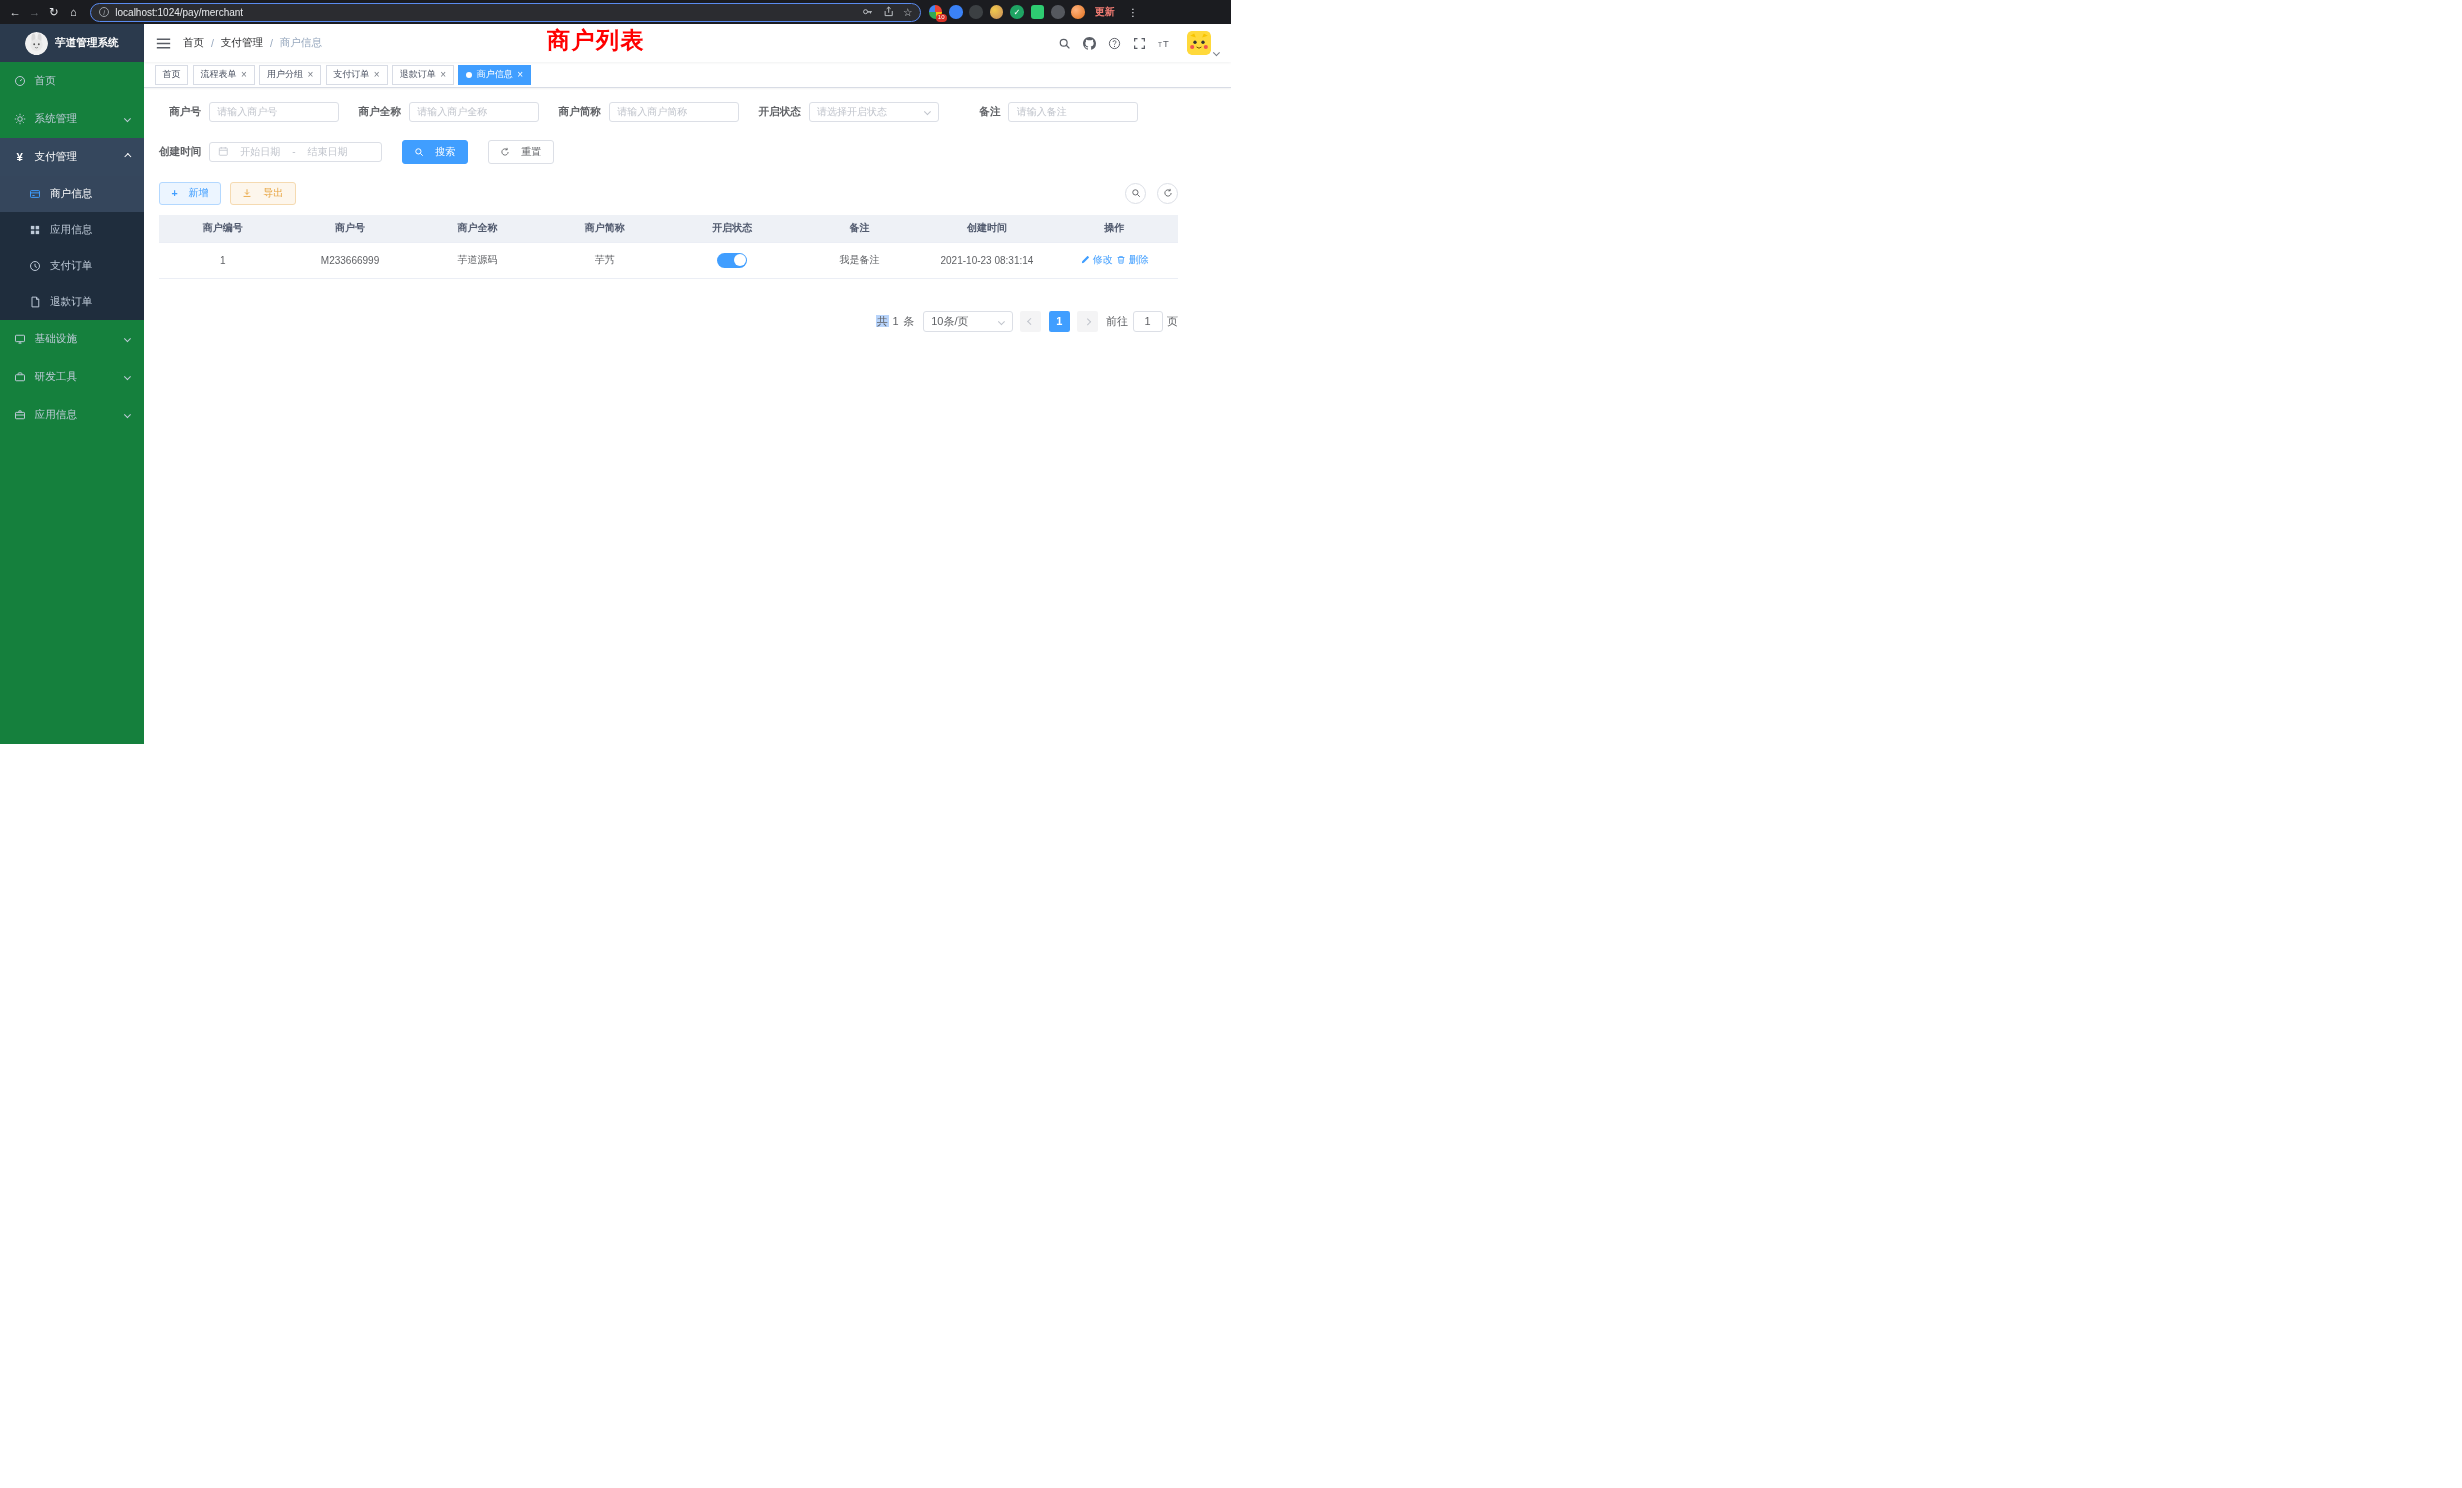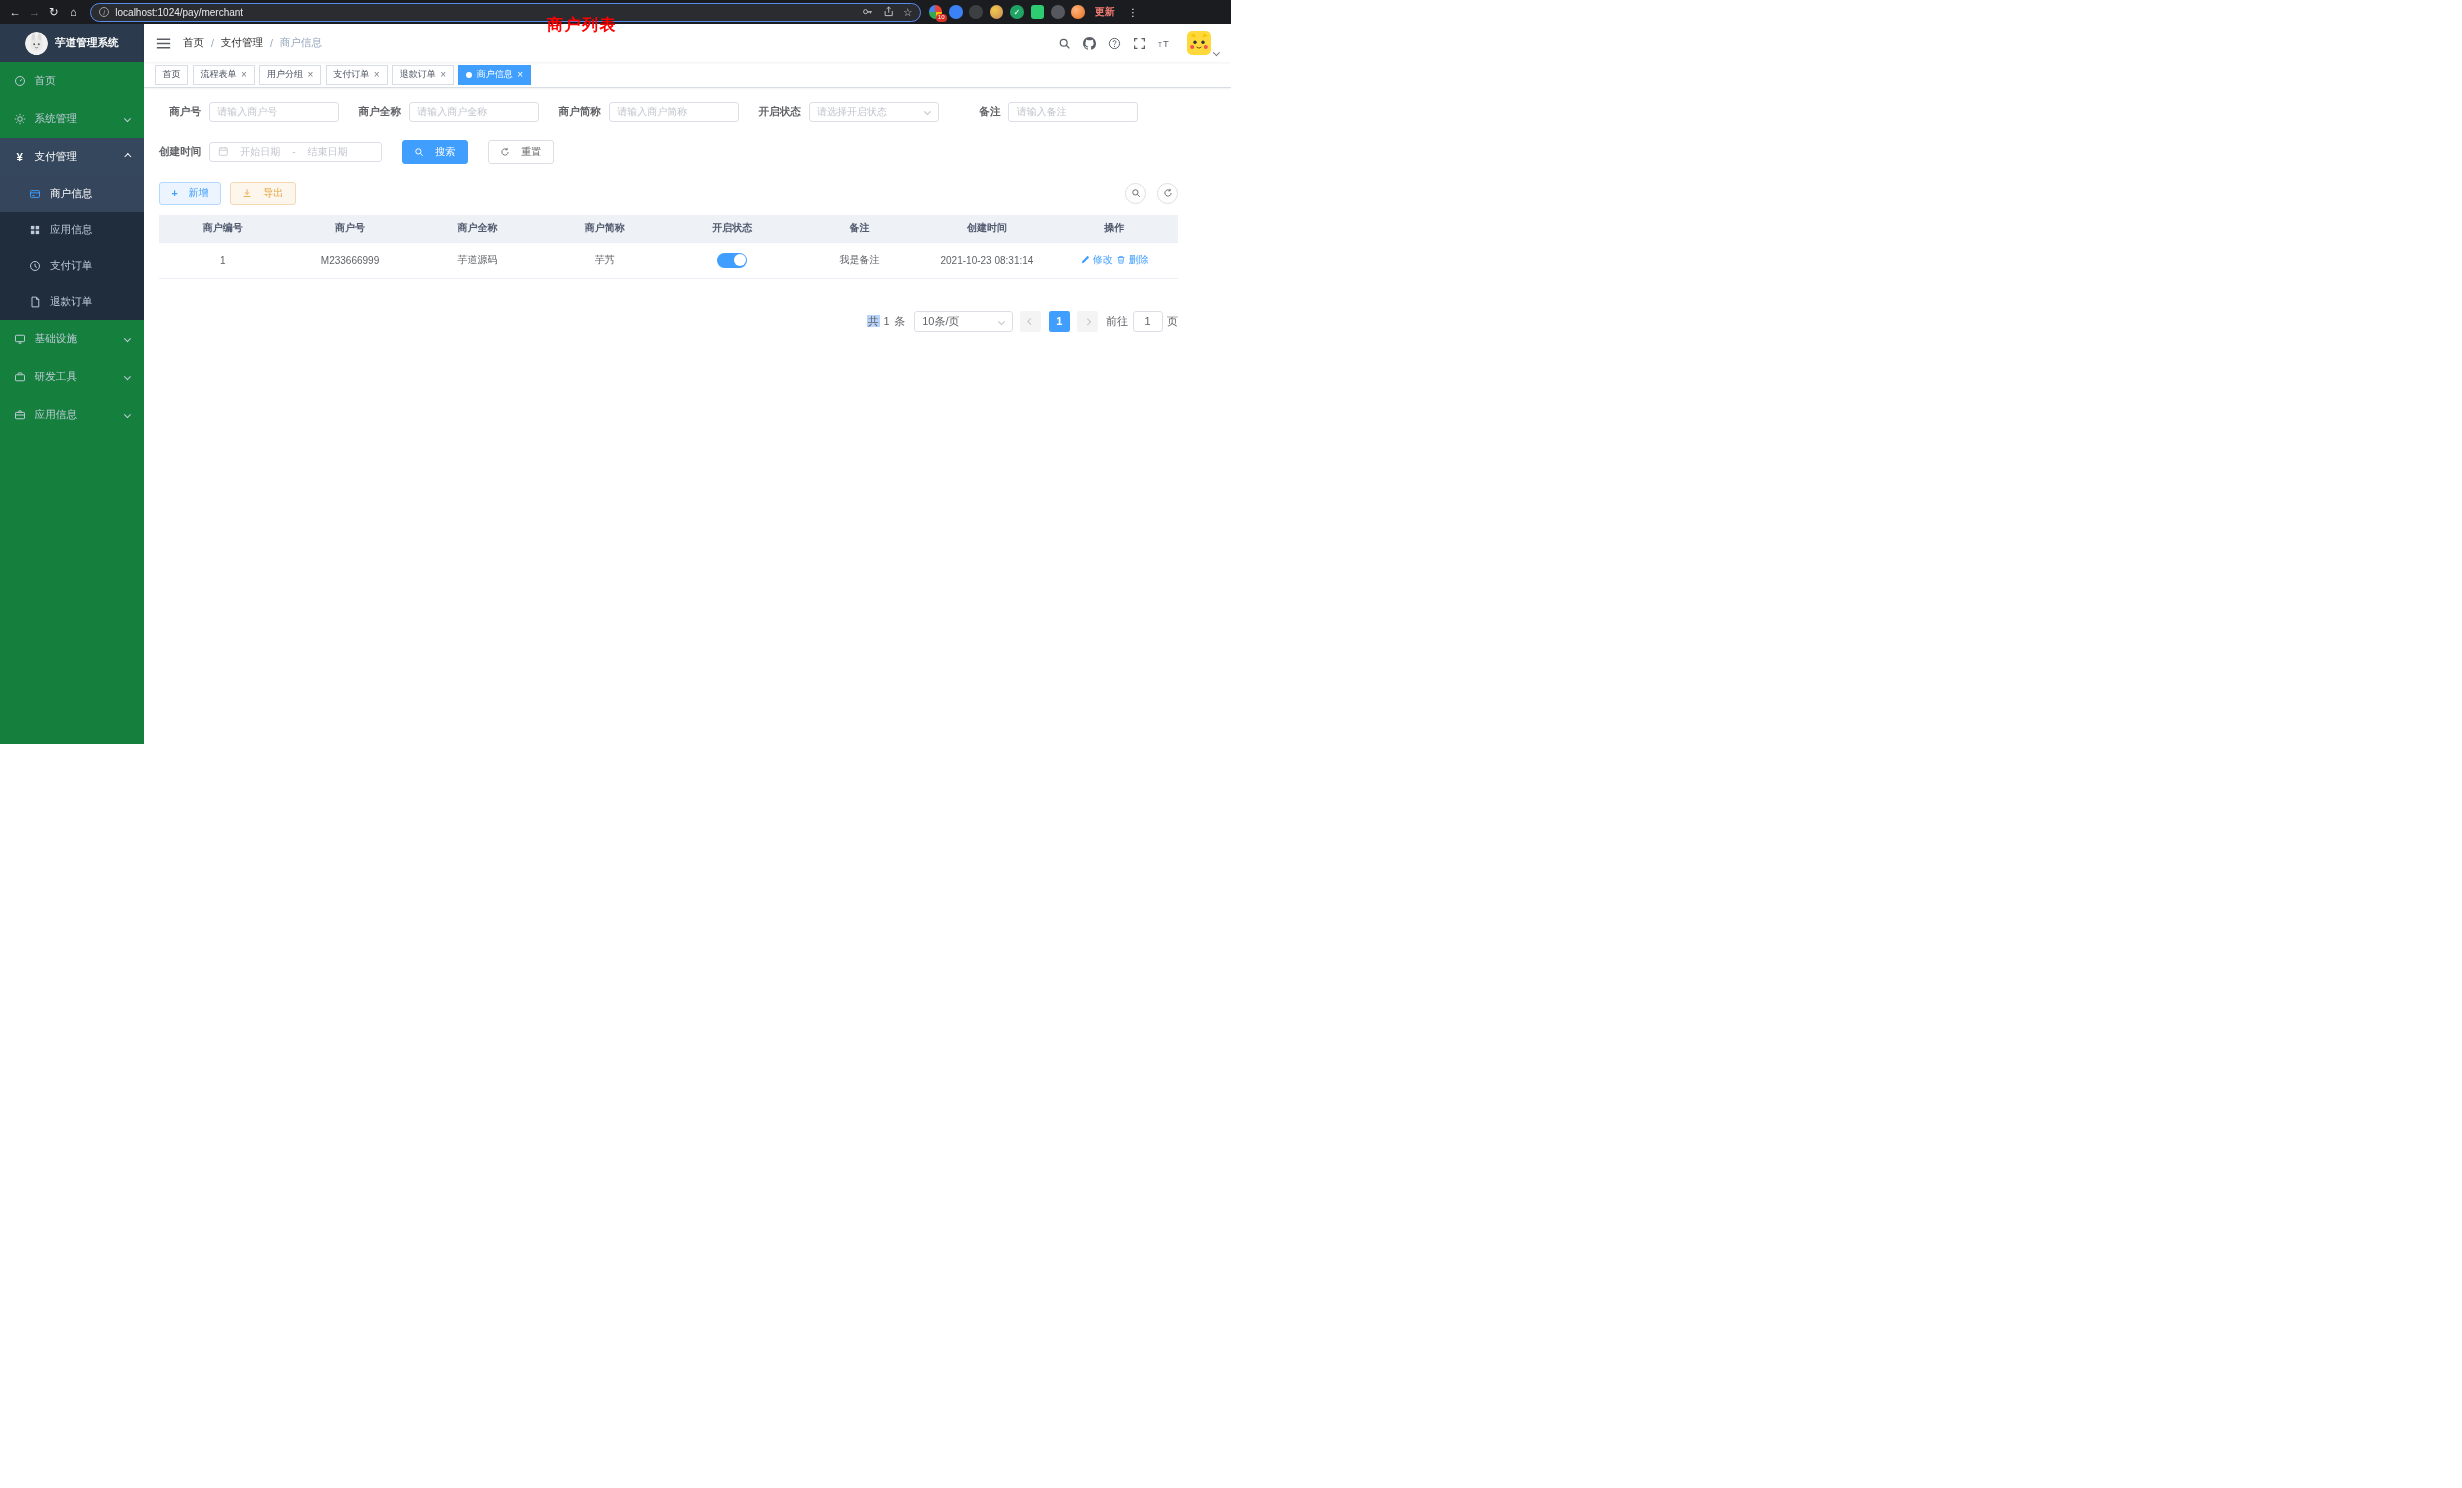--- a/index.html
+++ b/index.html
@@ -105,28 +105,28 @@
   table.grid td{height:36px;text-align:center;border-bottom:0.8px solid #ebeef5;}
   .switch{display:inline-block;width:30px;height:15px;border-radius:7.6px;background:#409eff;position:relative;vertical-align:middle;cursor:pointer;}
   .switch::after{content:"";position:absolute;top:1.5px;right:1.5px;width:12px;height:12px;border-radius:50%;background:#fff;}
   .ops{display:flex;justify-content:center;gap:3px;}
   .op-link{color:#409eff;display:inline-flex;align-items:center;gap:3px;cursor:pointer;font-size:10px;}
   .op-link svg{width:10px;height:10px;}
 
   .pagination{display:flex;align-items:center;justify-content:flex-end;gap:7.6px;margin-top:32px;font-size:11px;color:#606266;}
   .total span{padding:0 0.8px;}
   .total .selhl{background:#b8d4fb;}
-  .size-select{width:99px;height:21px;border:0.8px solid #dcdfe6;border-radius:3px;display:flex;align-items:center;justify-content:space-between;padding:0 7.6px;color:#606266;cursor:pointer;}
+  .size-select{width:90px;height:21px;border:0.8px solid #dcdfe6;border-radius:3px;display:flex;align-items:center;justify-content:space-between;padding:0 7.6px;color:#606266;cursor:pointer;}
   .size-select .sel-caret{color:#c0c4cc;}
   .pager-btn{min-width:21px;height:21px;border-radius:2.3px;background:#f4f4f5;color:#c0c4cc;display:flex;align-items:center;justify-content:center;cursor:pointer;}
   .pager-num{min-width:21px;height:21px;border-radius:2.3px;background:#409eff;color:#fff;display:flex;align-items:center;justify-content:center;font-weight:700;cursor:pointer;}
   .goto{display:flex;align-items:center;gap:4.5px;}
   .goto input{width:30px;height:21px;border:0.8px solid #dcdfe6;border-radius:3px;text-align:center;font:inherit;color:#606266;outline:none;}
 
-  .annotation{position:absolute;left:547px;top:15px;font-size:16px;font-weight:700;color:#ff0000;z-index:10;letter-spacing:1.5px;}
+  .annotation{position:absolute;left:547px;top:25px;font-size:23px;font-weight:700;color:#ff0000;z-index:10;letter-spacing:1.5px;}
 </style>
 </head>
 <body>
 
 <div class="screen">
 
   <div class="chrome">
     <div class="chrome-nav">
       <span class="cicon">←</span>
       <span class="cicon dim">→</span>

